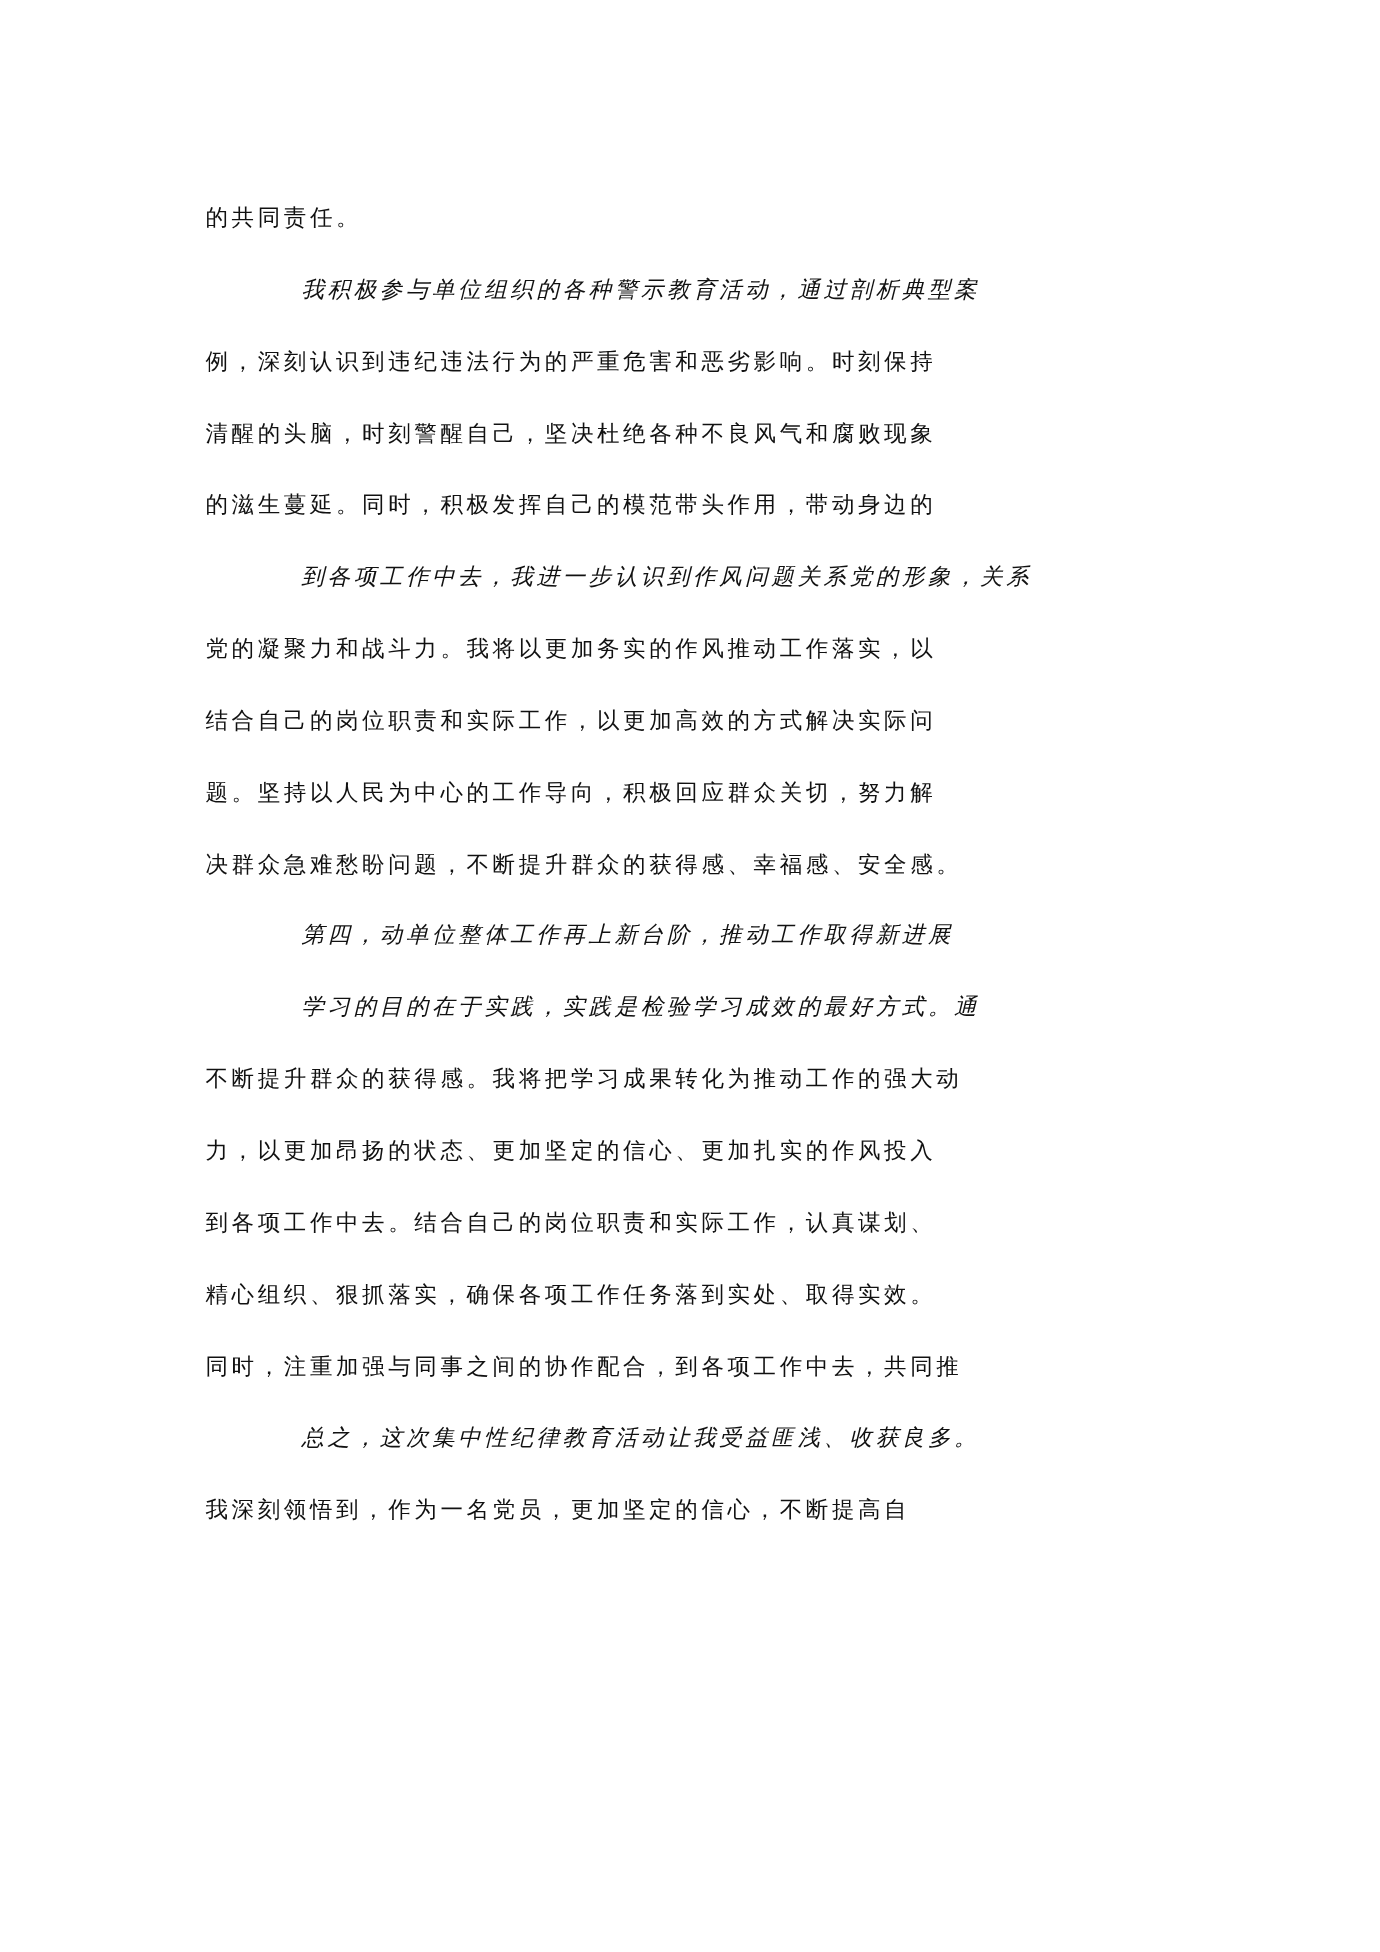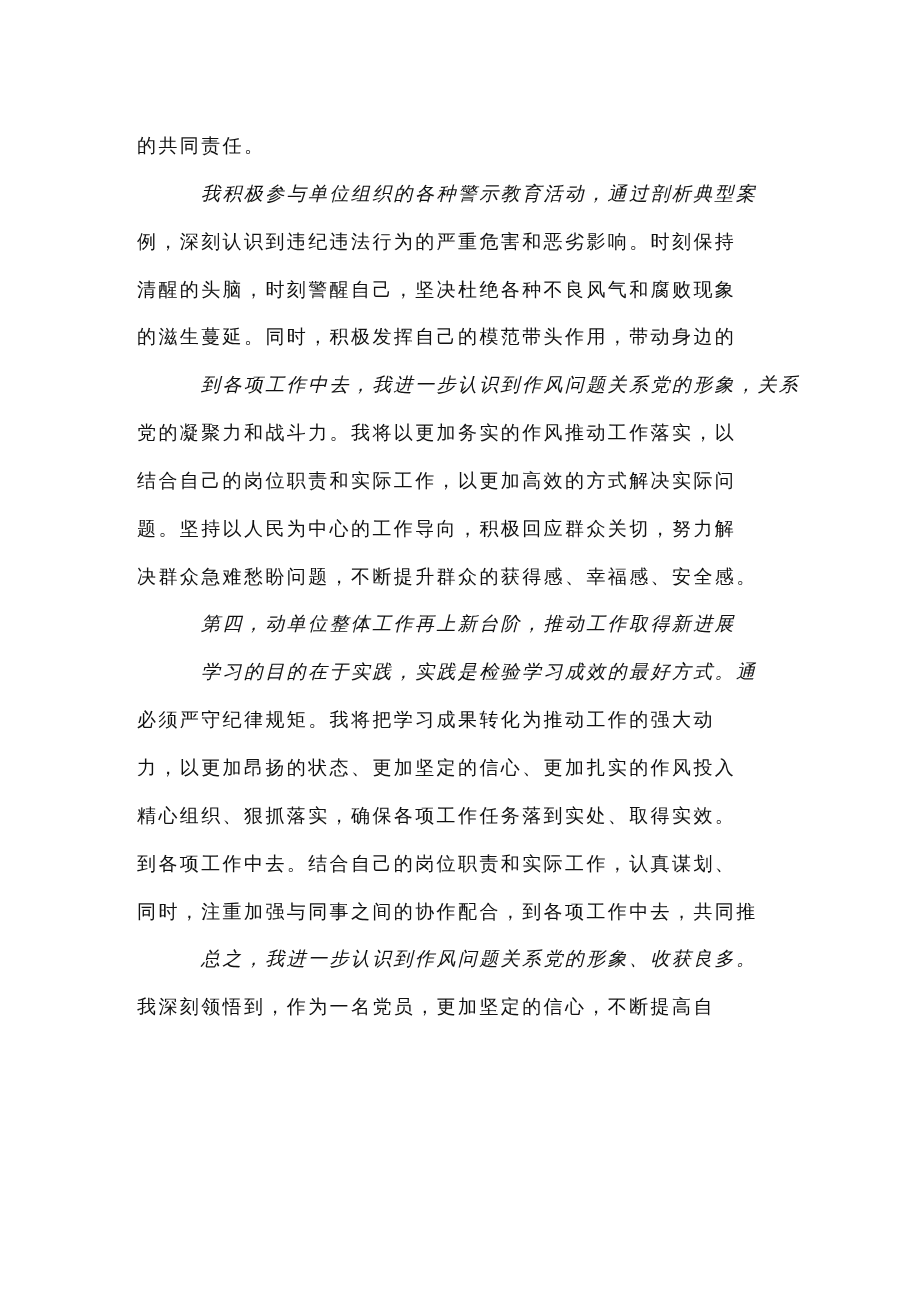--- a/index.html
+++ b/index.html
@@ -20,21 +20,21 @@
       width: 920px;
       height: 1301px;
       background: #ffffff;
     }
     .body-text {
       position: absolute;
       left: 137px;
       top: 122px;
       width: 660px;
       font-family: "DejaVu Sans", "Liberation Sans", sans-serif;
-      font-size: 19px;
+      font-size: 15px;
       color: #111111;
       letter-spacing: 2.4px;
       line-height: 47.85px;
     }
     .line {
       display: block;
       white-space: nowrap;
       height: 47.85px;
     }
     .indent {
@@ -52,21 +52,21 @@
     <span class="line">例，深刻认识到违纪违法行为的严重危害和恶劣影响。时刻保持</span>
     <span class="line">清醒的头脑，时刻警醒自己，坚决杜绝各种不良风气和腐败现象</span>
     <span class="line">的滋生蔓延。同时，积极发挥自己的模范带头作用，带动身边的</span>
     <span class="line indent">到各项工作中去，我进一步认识到作风问题关系党的形象，关系</span>
     <span class="line">党的凝聚力和战斗力。我将以更加务实的作风推动工作落实，以</span>
     <span class="line">结合自己的岗位职责和实际工作，以更加高效的方式解决实际问</span>
     <span class="line">题。坚持以人民为中心的工作导向，积极回应群众关切，努力解</span>
     <span class="line">决群众急难愁盼问题，不断提升群众的获得感、幸福感、安全感。</span>
     <span class="line indent">第四，动单位整体工作再上新台阶，推动工作取得新进展</span>
     <span class="line indent">学习的目的在于实践，实践是检验学习成效的最好方式。通</span>
-    <span class="line">必须严守纪律规矩。我将把学习成果转化为推动工作的强大动</span>
+    <span class="line">不断提升群众的获得感。我将把学习成果转化为推动工作的强大动</span>
     <span class="line">力，以更加昂扬的状态、更加坚定的信心、更加扎实的作风投入</span>
+    <span class="line">到各项工作中去。结合自己的岗位职责和实际工作，认真谋划、</span>
     <span class="line">精心组织、狠抓落实，确保各项工作任务落到实处、取得实效。</span>
-    <span class="line">到各项工作中去。结合自己的岗位职责和实际工作，认真谋划、</span>
     <span class="line">同时，注重加强与同事之间的协作配合，到各项工作中去，共同推</span>
-    <span class="line indent">总之，我进一步认识到作风问题关系党的形象、收获良多。</span>
+    <span class="line indent">总之，这次集中性纪律教育活动让我受益匪浅、收获良多。</span>
     <span class="line">我深刻领悟到，作为一名党员，更加坚定的信心，不断提高自</span>
   </div>
 </div>
 
 </body></html>

